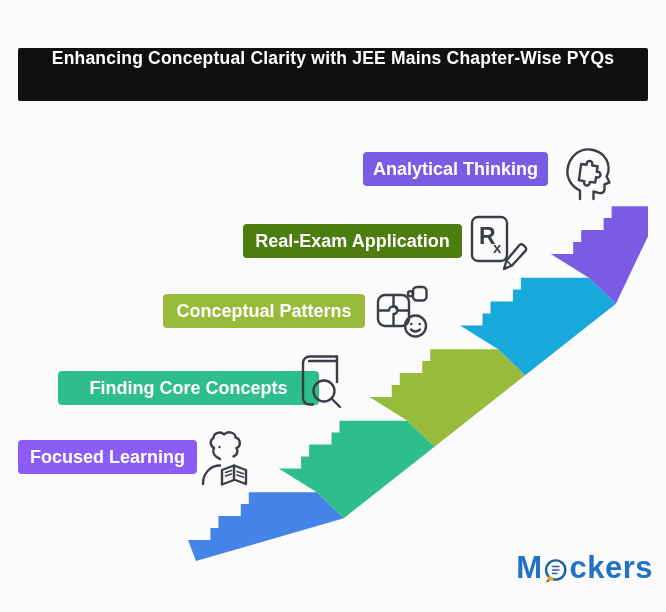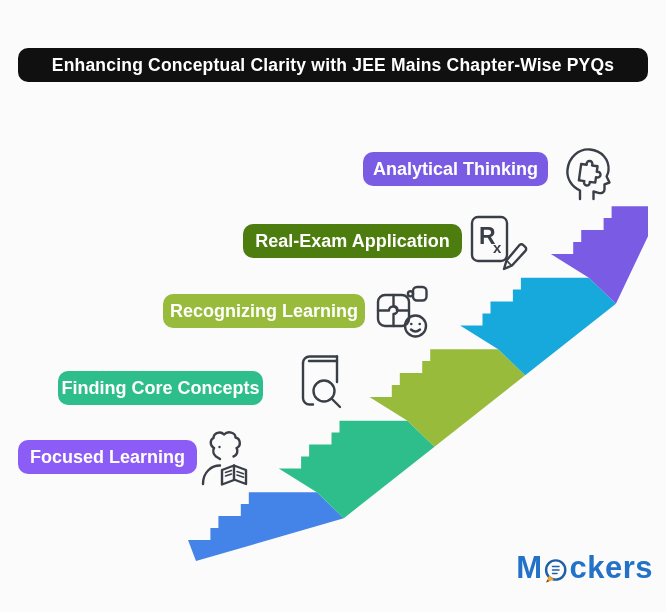--- a/index.html
+++ b/index.html
@@ -1,35 +1,35 @@
 <!DOCTYPE html>
 <html><head>
 <meta charset="utf-8">
 <style>
   html,body{margin:0;padding:0;}
   body{
     width:666px;height:612px;position:relative;overflow:hidden;
     background:#FBFBFC;font-family:"Liberation Sans",sans-serif;
   }
   .title-bar{
-    position:absolute;left:18px;top:48px;width:630px;height:34px;
-    background:#101010;border-radius:10px;
-    display:flex;align-items:center;justify-content:center;
+    position:absolute;left:18px;top:48px;width:630px;height:53px;
+    background:#101010;border-radius:2px;
+    display:flex;justify-content:center;
   }
   .title-bar span{
     color:#fff;font-size:17.5px;font-weight:bold;letter-spacing:.2px;white-space:nowrap;
   }
   #stairs{position:absolute;left:0;top:0;width:666px;height:612px;}
   .step-label{
-    position:absolute;height:34px;border-radius:10px;
+    position:absolute;height:34px;border-radius:4px;
     display:flex;align-items:center;justify-content:center;
     color:#fff;font-size:18px;font-weight:bold;white-space:nowrap;
   }
   .lbl-0{left:18px;top:440px;width:179px;}
-  .lbl-1{left:58px;top:371px;width:205px;}
+  .lbl-1{left:58px;top:371px;width:261px;}
   .lbl-2{left:163px;top:294px;width:202px;}
   .lbl-3{left:243px;top:224px;width:219px;}
   .lbl-4{left:363px;top:152px;width:185px;}
   .icon{position:absolute;}
   .icon svg{display:block;}
   .ico-0{left:197px;top:428px;}
   .ico-1{left:291px;top:350px;}
   .ico-2{left:374px;top:284px;}
   .ico-3{left:467px;top:213px;}
   .ico-4{left:554px;top:140px;}
@@ -58,21 +58,21 @@
     <polygon points="550.8,254.0 573.2,254.0 573.2,242.0 581.2,242.0 581.2,230.1 603.6,230.1 603.6,218.1 611.6,218.1 611.6,206.2 648.0,206.2 648.0,236.2 615.9,303.7 615.9,303.7 588.9,277.7" fill="#7A5CE4"></polygon>
   </svg>
 
 <div class="step-label lbl-0" style="background: #8b5cf6;">
   <span>Focused Learning</span>
 </div>
 <div class="step-label lbl-1" style="background: rgb(46, 190, 140);">
   <span>Finding Core Concepts</span>
 </div>
 <div class="step-label lbl-2" style="background: rgb(153, 187, 60);">
-  <span>Recognizing Learning</span>
+  <span>Conceptual Patterns</span>
 </div>
 <div class="step-label lbl-3" style="background: #4d7c0f;">
   <span>Real-Exam Application</span>
 </div>
 <div class="step-label lbl-4" style="background: rgb(122, 92, 228);">
   <span>Analytical Thinking</span>
 </div>
 
 <div class="icon ico-0">
   <svg width="56" height="58" viewBox="0 0 56 58">

